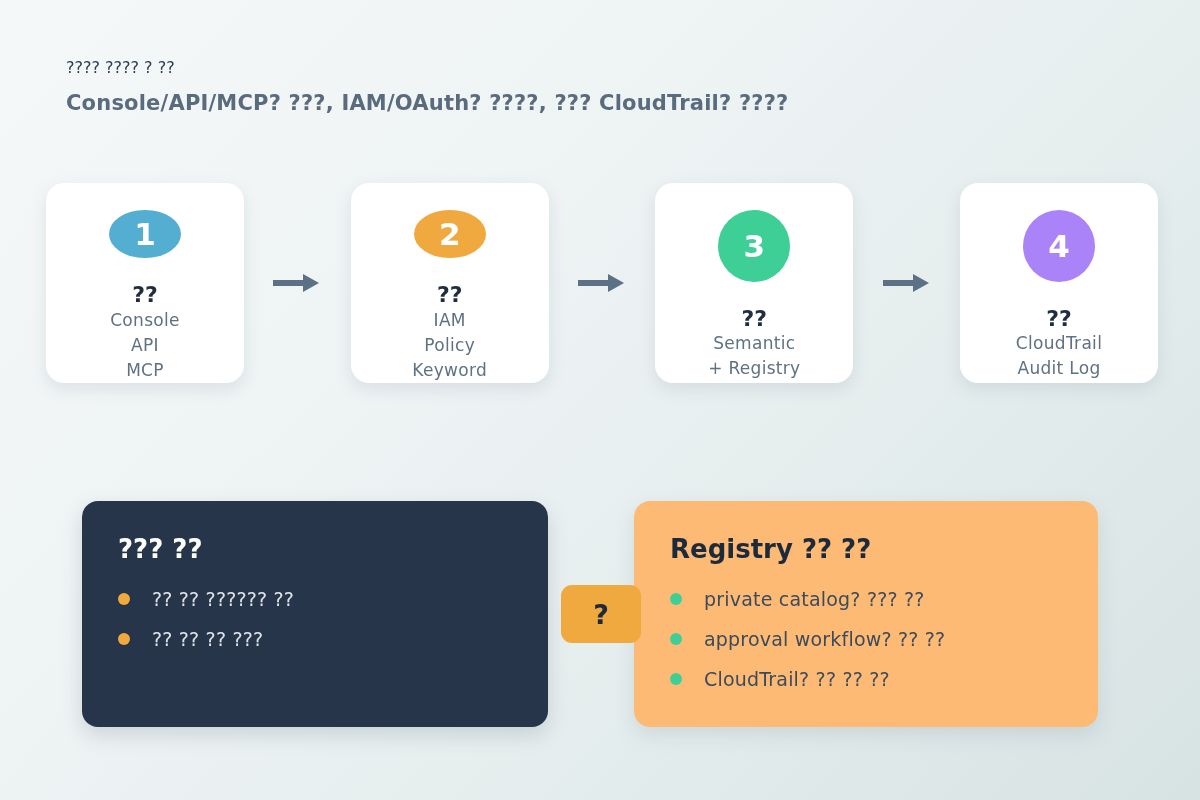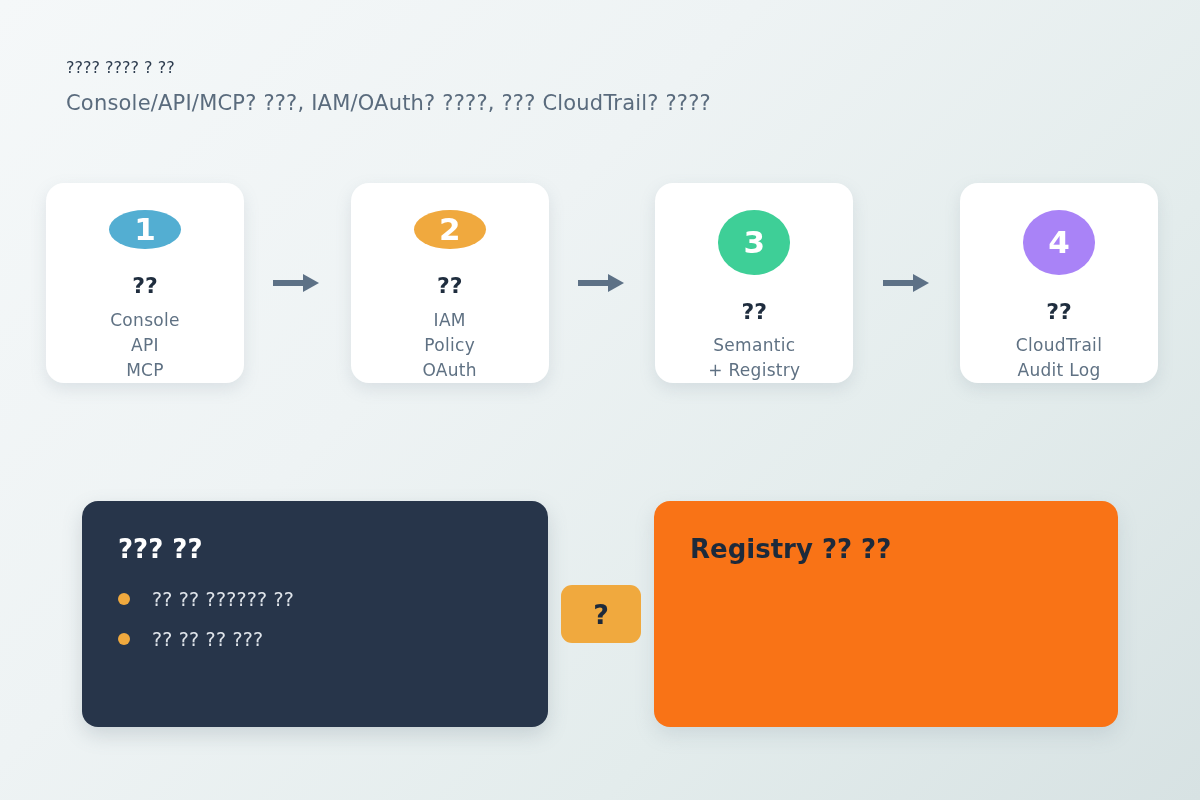--- a/index.html
+++ b/index.html
@@ -23,20 +23,21 @@
     left: 66px;
     top: 58px;
     width: 1060px;
   }
   #page-subtitle {
     margin-top: 13px;
     font-size: 21px;
     color: #5a6b7d;
     letter-spacing: 0.2px;
     line-height: 1.25;
+    font-weight: bold;
   }
 
   
   #steps-row {
     position: absolute;
     left: 46px;
     top: 183px;
     width: 1112px;
     height: 200px;
     display: flex;
@@ -74,21 +75,20 @@
   .step-title {
     margin-top: 25px;
     font-size: 22px;
     font-weight: bold;
     color: #1f2d3e;
     line-height: 1.1;
     text-align: center;
   }
 
   .step-lines {
-    margin-top: 9px;
     font-size: 17px;
     color: #5f7183;
     text-align: center;
     line-height: 1.48;
     letter-spacing: 0.3px;
   }
 
   .arrow {
     flex: 1 1 auto;
     height: 200px;
@@ -115,23 +115,23 @@
     padding: 34px 36px 0 36px;
   }
 
   #panel-dark {
     left: 0;
     width: 466px;
     background: #27354a;
     box-shadow: 0 8px 20px rgba(90, 110, 125, 0.22);
   }
   #panel-light {
-    left: 572px;
+    left: 552px;
     width: 464px;
-    background: #f97316;
+    background: #fdba74;
     box-shadow: 0 8px 20px rgba(120, 140, 155, 0.20);
   }
 
   .panel-heading {
     font-size: 26px;
     font-weight: bold;
     line-height: 1.15;
   }
   #panel-dark .panel-heading { color: #ffffff; }
   #panel-light .panel-heading { color: #1d2a3b; }
@@ -199,21 +199,21 @@
         <rect x="0" y="7" width="32" height="6" fill="#5d7186"></rect>
         <polygon points="30,1 46,10 30,19" fill="#5d7186"></polygon>
       </svg>
     </div>
     <div class="step-card">
       <div class="step-badge" style="background: rgb(240, 169, 62);">2</div>
       <div class="step-title">??</div>
       <div class="step-lines">
         <div>IAM</div>
         <div>Policy</div>
-        <div>OAuth</div>
+        <div>Keyword</div>
       </div>
     </div>
     <div class="arrow">
       <svg width="48" height="20" viewBox="0 0 48 20">
         <rect x="0" y="7" width="32" height="6" fill="#5d7186"></rect>
         <polygon points="30,1 46,10 30,19" fill="#5d7186"></polygon>
       </svg>
     </div>
     <div class="step-card">
       <div class="step-badge" style="background: rgb(62, 207, 151);">3</div>
@@ -249,18 +249,32 @@
         </li>
         <li class="panel-item">
           <span class="bullet"></span>
           <span>?? ?? ?? ???</span>
         </li>
       </ul>
   </div>
 
   <div class="panel" id="panel-light">
     <div class="panel-heading">Registry ?? ??</div>
+    <ul class="panel-list" id="light-list">
+        <li class="panel-item">
+          <span class="bullet"></span>
+          <span>private catalog? ??? ??</span>
+        </li>
+        <li class="panel-item">
+          <span class="bullet"></span>
+          <span>approval workflow? ?? ??</span>
+        </li>
+        <li class="panel-item">
+          <span class="bullet"></span>
+          <span>CloudTrail? ?? ?? ??</span>
+        </li>
+      </ul>
   </div>
 </div>
 
 <div id="center-badge">
   <span>?</span>
 </div>
 
 </body></html>

